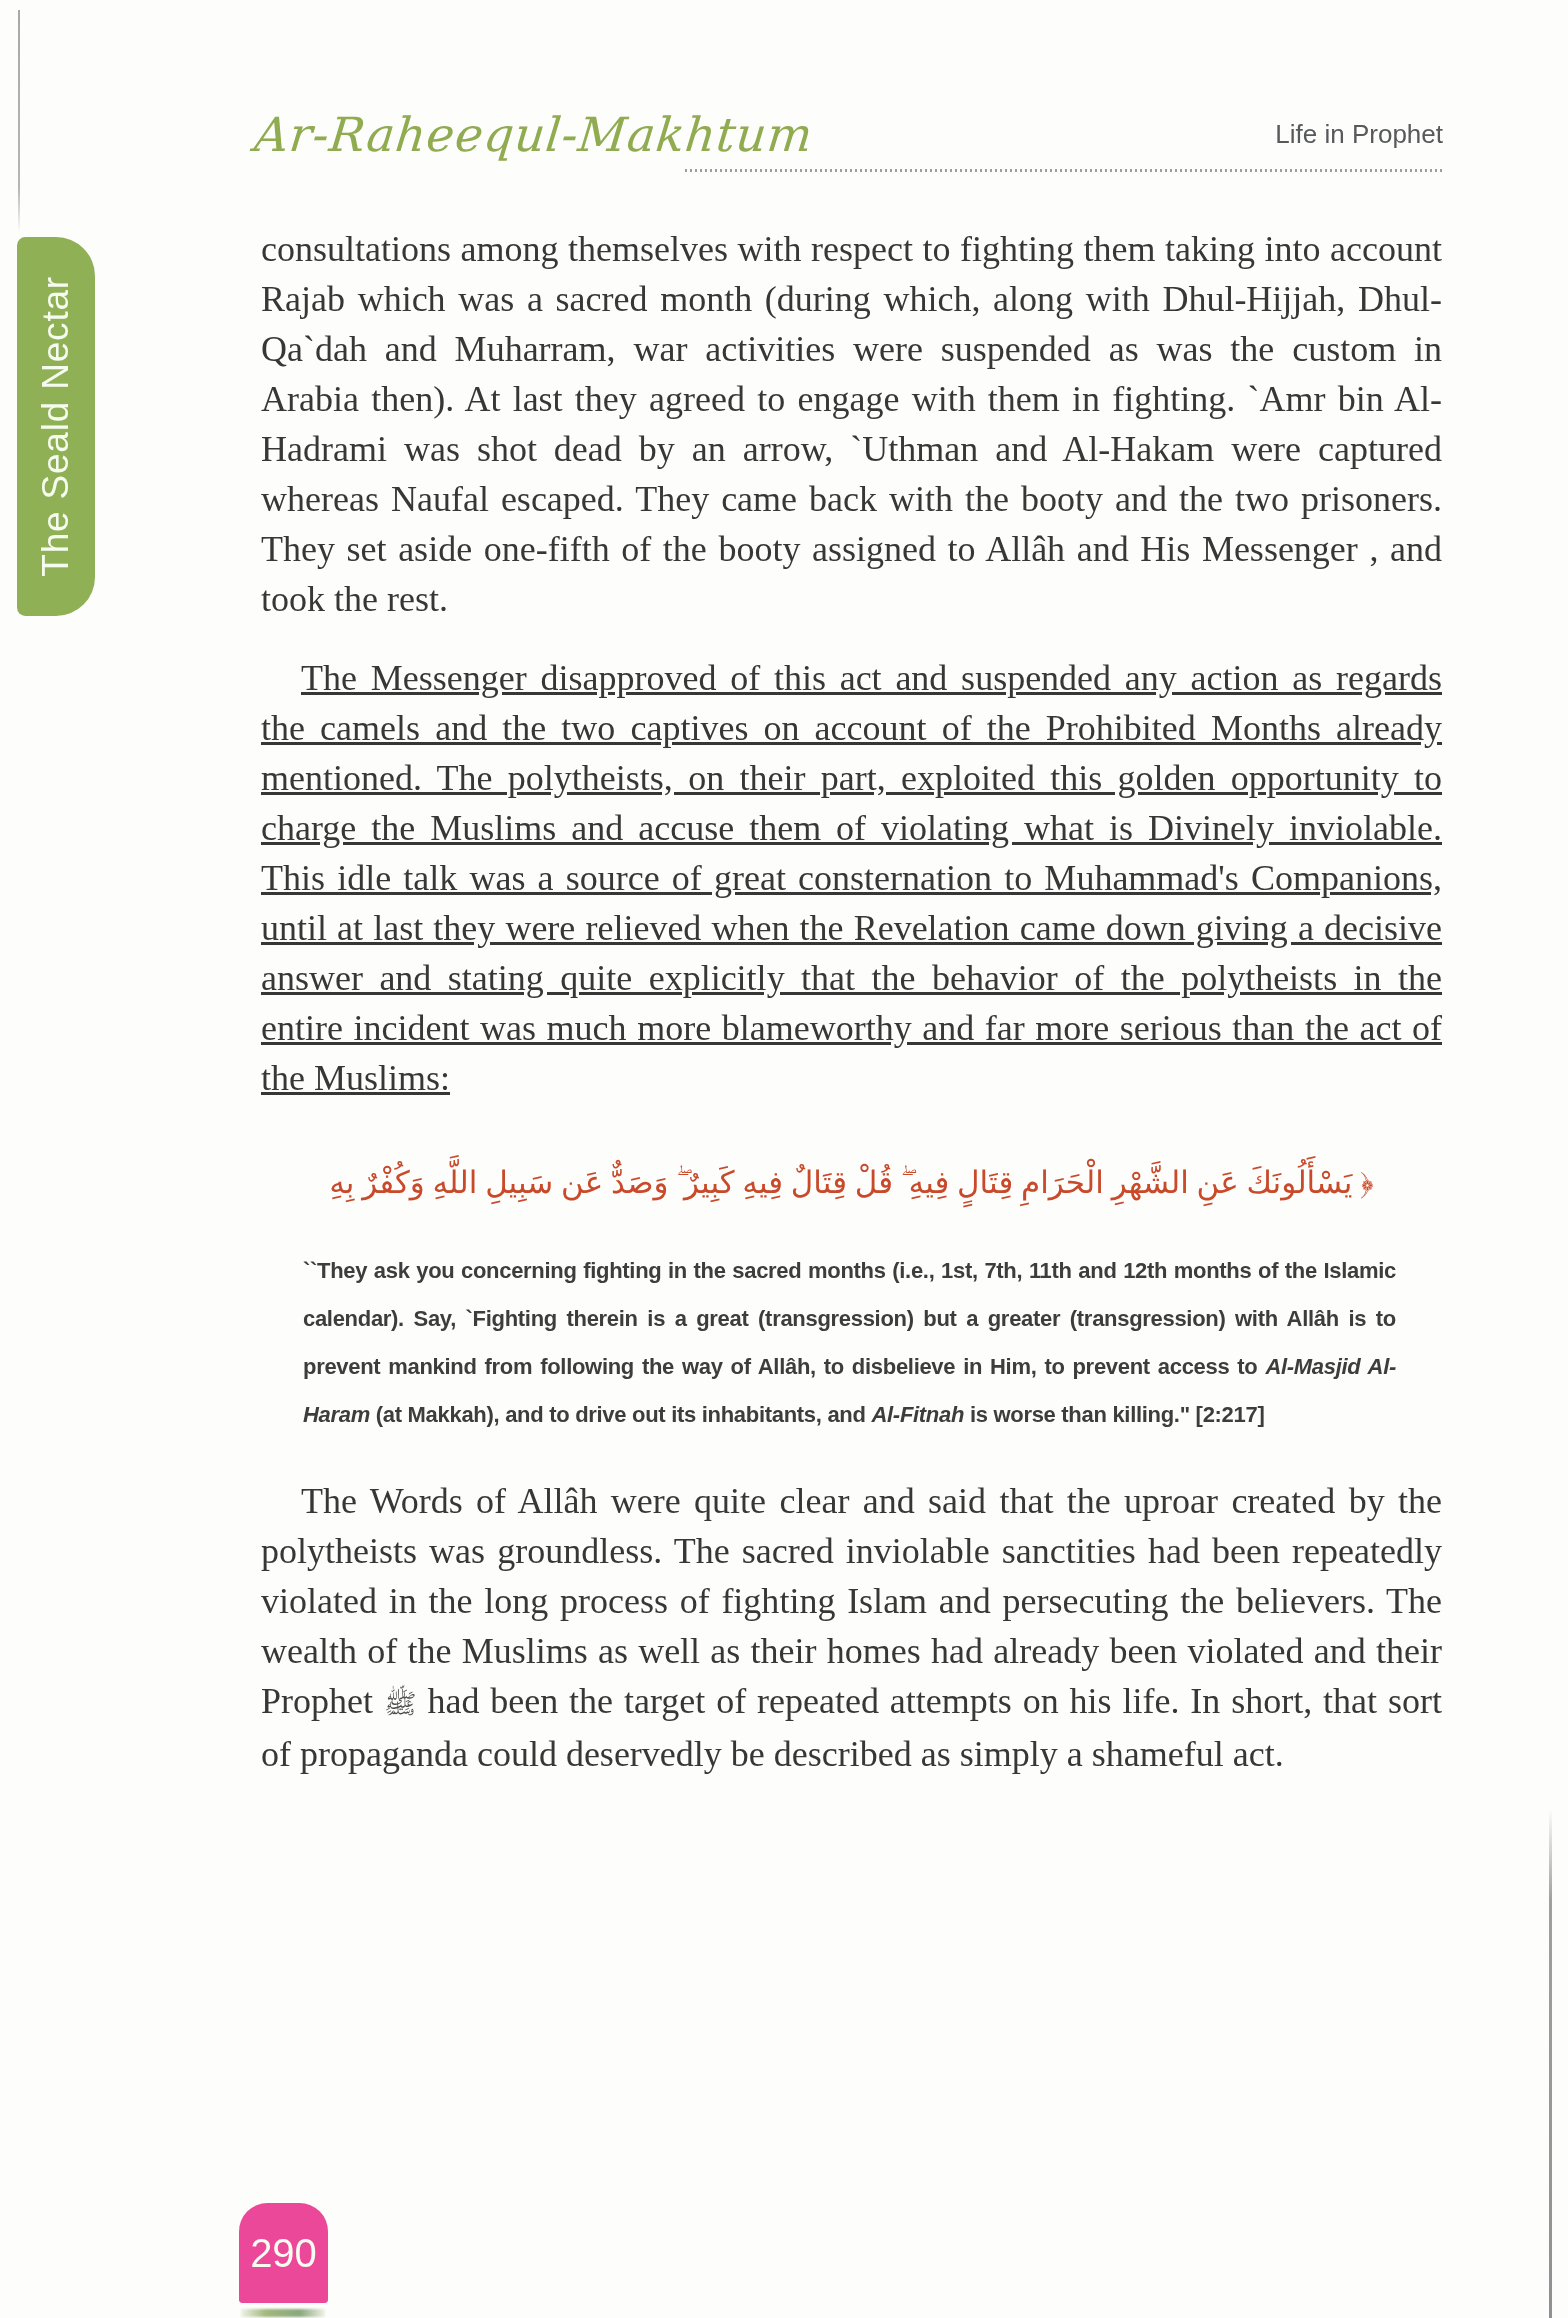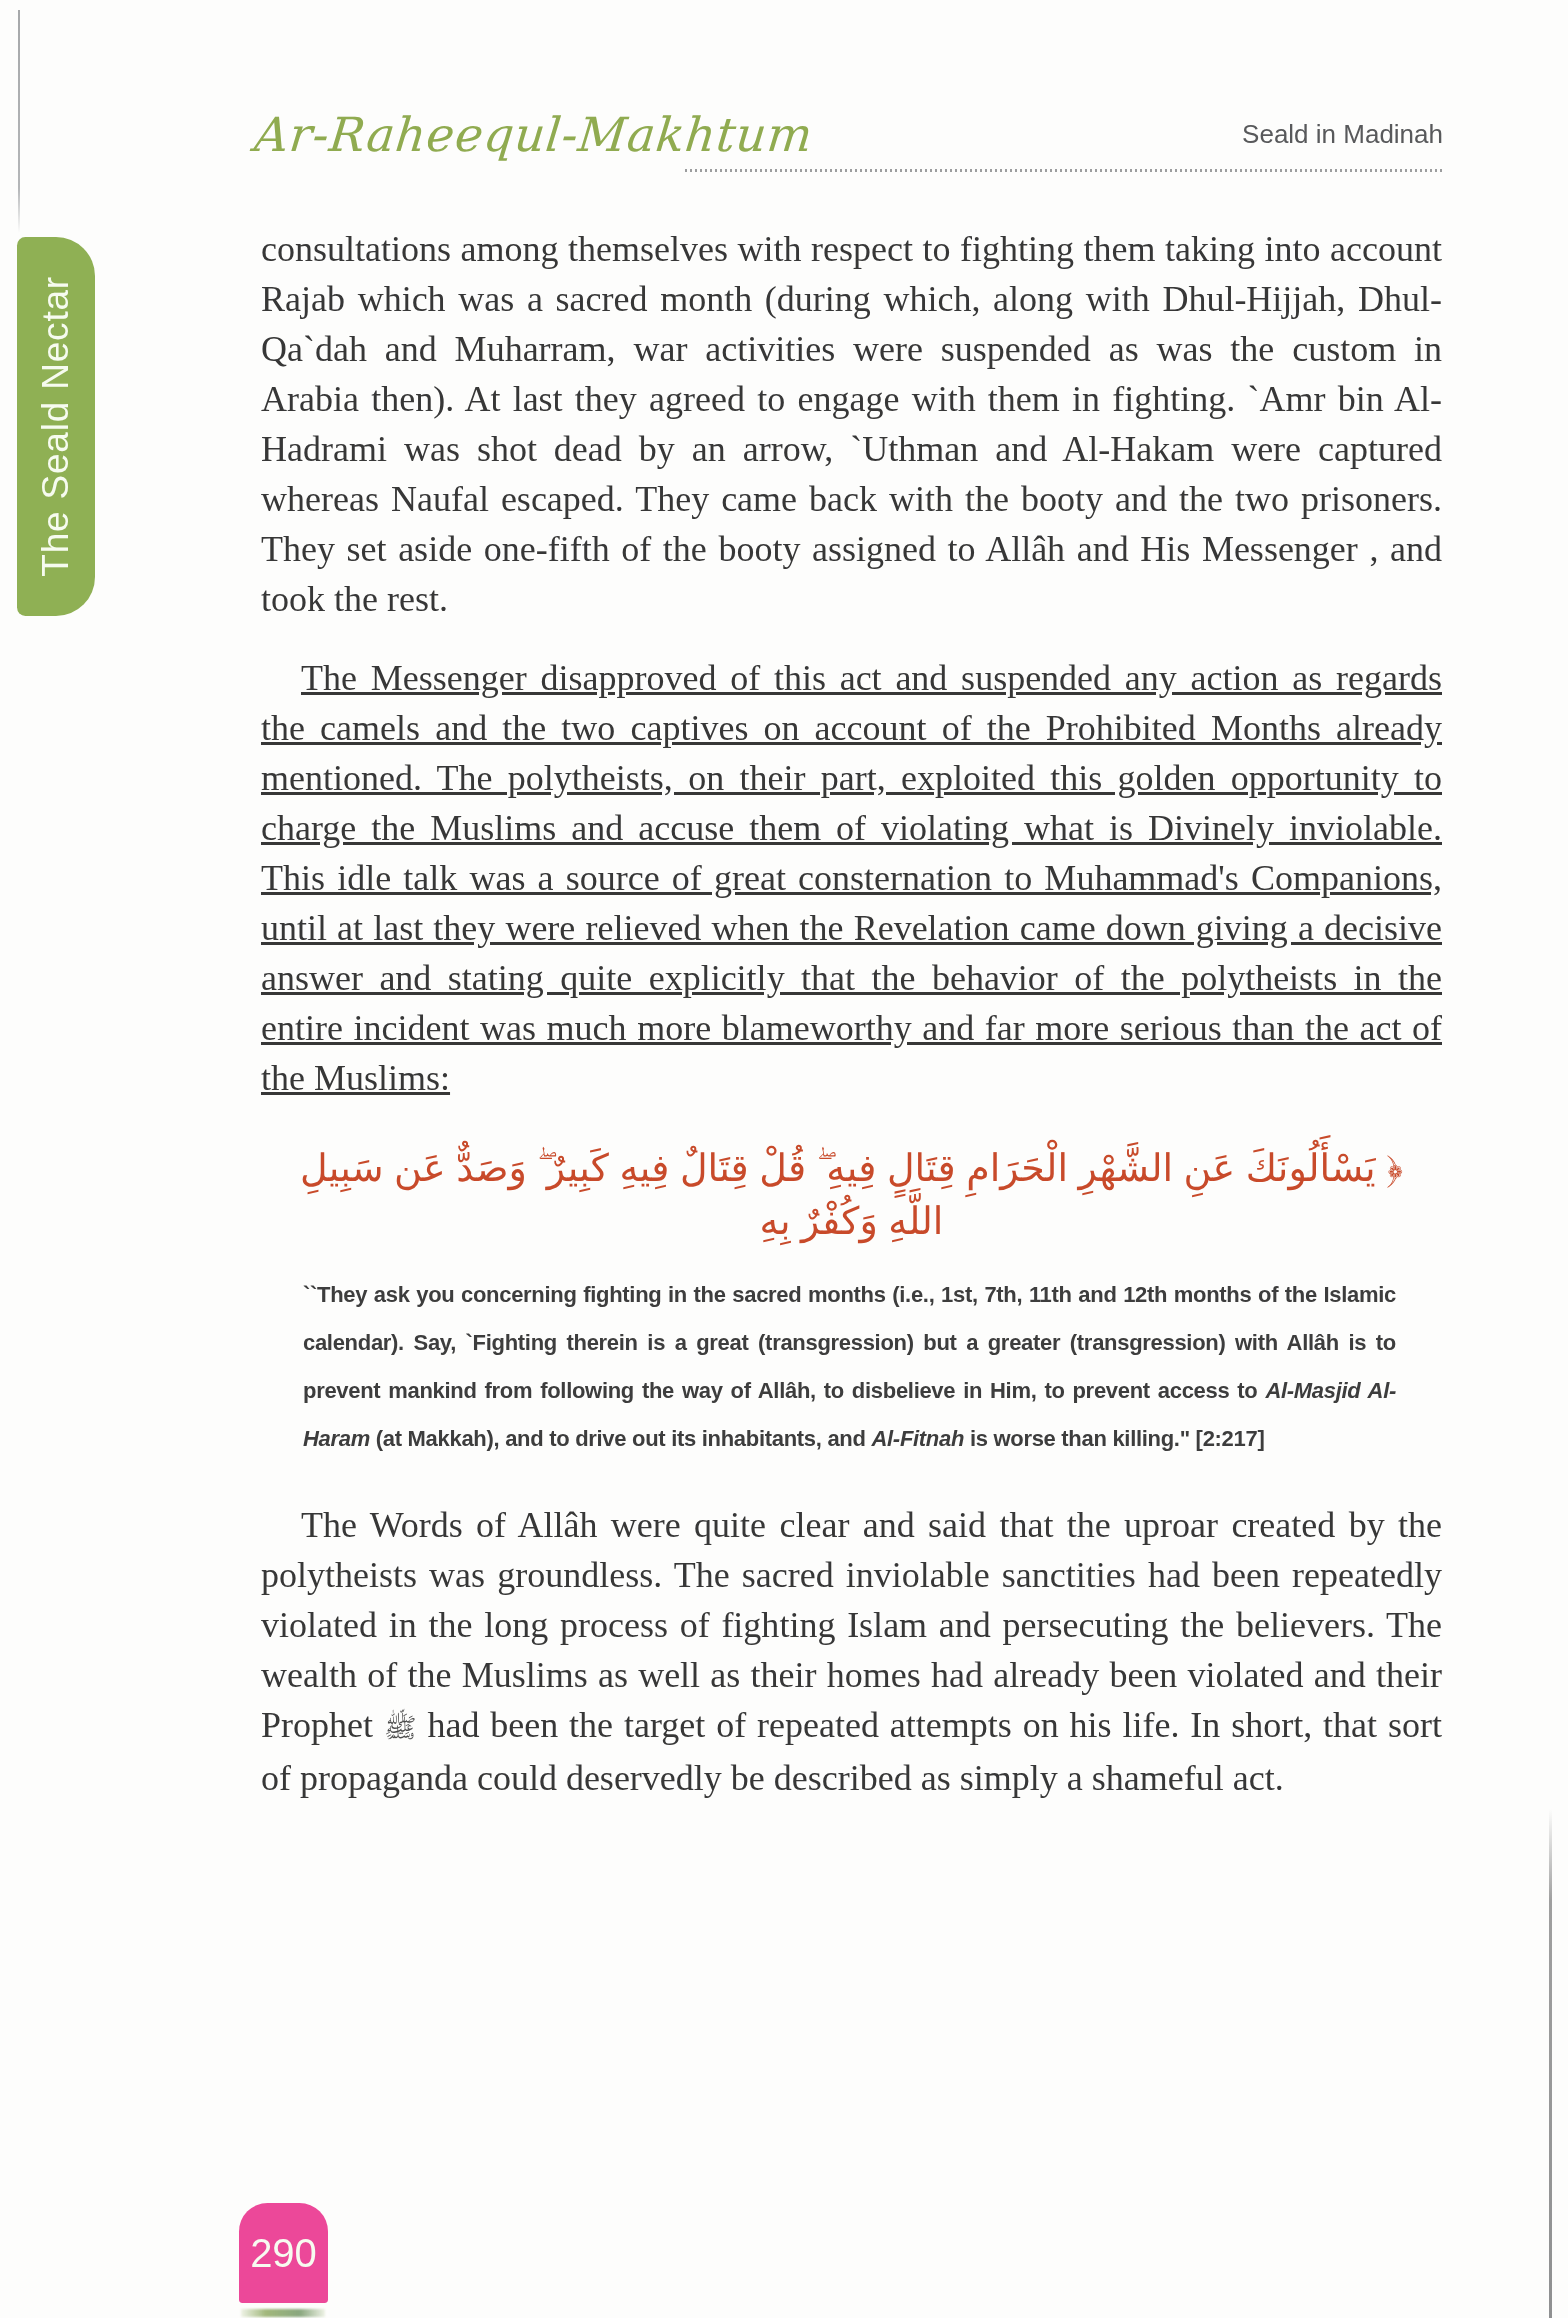--- a/index.html
+++ b/index.html
@@ -89,23 +89,23 @@
     text-align: justify;
   }
   .p.indent { text-indent: 40px; }
   .p + .p { margin-top: 28.5px; text-decoration: underline; }
 
   .quran {
     margin: 39px 17px 0 17px;
     direction: rtl;
     text-align: center;
     color: #c84a2a;
-    font-family: Liberation Sans, sans-serif;
-    font-size: 38px;
-    line-height: 53px;
+    font-family: Liberation Serif, serif;
+    font-size: 31px;
+    line-height: 82px;
   }
 
   .translation {
     margin: 23.5px 46px 0 42px;
     font-family: "Liberation Sans", sans-serif;
     font-weight: 700;
     font-size: 22px;
     line-height: 48px;
     letter-spacing: -0.3px;
     color: #3d3d3d;
@@ -150,21 +150,21 @@
 
 <div class="page">
 
   <div class="edge-line-top-left"></div>
 
   <div class="side-tab">
     <span class="side-tab-label">The Seald Nectar</span>
   </div>
 
   <div class="header-title">Ar-Raheequl-Makhtum</div>
-  <div class="header-chapter">Seald in Madinah</div>
+  <div class="header-chapter">Life in Prophet</div>
   <div class="header-rule"></div>
 
   <div class="body-col">
 
     <p class="p">consultations among themselves with respect to fighting them taking into account Rajab which was a sacred month (during which, along with Dhul-Hijjah, Dhul-Qa`dah and Muharram, war activities were suspended as was the custom in Arabia then). At last they agreed to engage with them in fighting. `Amr bin Al-Hadrami was shot dead by an arrow, `Uthman and Al-Hakam were captured whereas Naufal escaped. They came back with the booty and the two prisoners. They set aside one-fifth of the booty assigned to Allâh and His Messenger , and took the rest.</p>
 
     <p class="p indent">The Messenger disapproved of this act and suspended any action as regards the camels and the two captives on account of the Prohibited Months already mentioned. The polytheists, on their part, exploited this golden opportunity to charge the Muslims and accuse them of violating what is Divinely inviolable. This idle talk was a source of great consternation to Muhammad's Companions, until at last they were relieved when the Revelation came down giving a decisive answer and stating quite explicitly that the behavior of the polytheists in the entire incident was much more blameworthy and far more serious than the act of the Muslims:</p>
 
     <div class="quran" dir="rtl">
       <div>﴿ يَسْأَلُونَكَ عَنِ الشَّهْرِ الْحَرَامِ قِتَالٍ فِيهِ ۖ قُلْ قِتَالٌ فِيهِ كَبِيرٌ ۖ وَصَدٌّ عَن سَبِيلِ اللَّهِ وَكُفْرٌ بِهِ</div>

